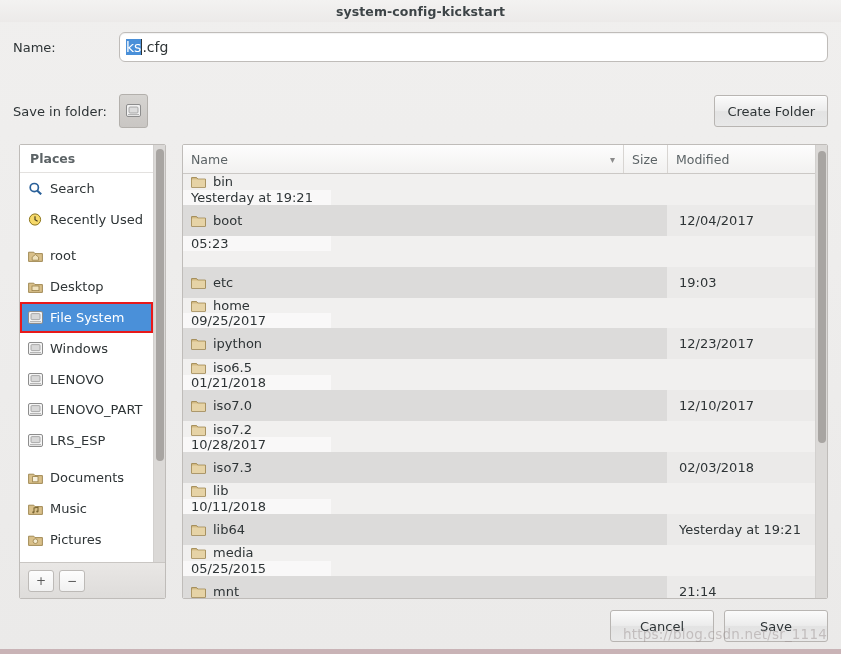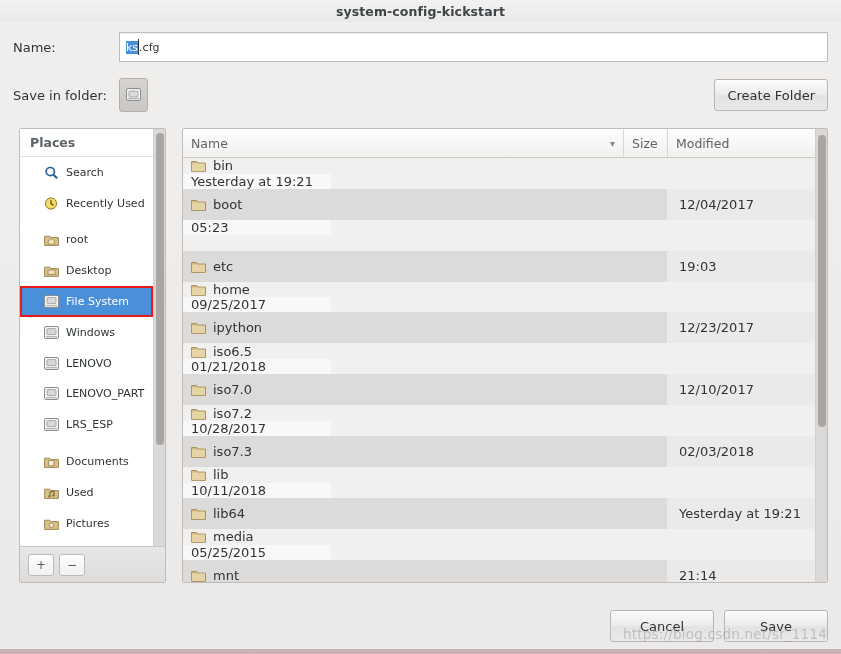--- a/index.html
+++ b/index.html
@@ -32,42 +32,42 @@
     padding: 10px 13px 0 13px;
   }
   .name-label {
     width: 106px; font-size: 13px; color: #2e3436;
   }
   .name-input {
     flex: 1;
     height: 30px;
     background: #ffffff;
     border: 1px solid #bfbcb9;
-    border-radius: 0;
+    border-radius: 6px;
     box-shadow: inset 0 1px 1px rgba(0,0,0,0.055);
     display: flex; align-items: center;
     padding: 0 6px;
-    font-size: 11px; color: #2e3436;
+    font-size: 14px; color: #2e3436;
     overflow: hidden;
   }
   .sel-text {
     background: #4a90d9; color: #ffffff;
   }
   .caret {
     display: inline-block;
     width: 1px; height: 16px;
     background: #2e3436;
     vertical-align: middle;
     margin: 0 0px;
   }
 
   
   .folder-row {
     display: flex; align-items: center;
-    padding: 16px 13px 0 13px;
+    padding: 32px 13px 0 13px;
   }
   .folder-label {
     width: 106px; font-size: 13px; color: #2e3436;
   }
   .folder-btn {
     width: 29px; height: 34px;
     background: linear-gradient(to bottom, #d6d4d1 0%, #c9c6c3 100%);
     border: 1px solid #b3b0ac;
     border-radius: 3px;
     display: flex; align-items: center; justify-content: center;
@@ -116,22 +116,22 @@
     height: 28px;
     display: flex; align-items: center;
     padding-left: 10px;
     font-size: 12.5px; font-weight: bold; color: #5c6366;
     background: #ffffff;
     border-bottom: 1px solid #e3e1df;
   }
   .place-item {
     height: 30.8px;
     display: flex; align-items: center;
-    padding-left: 24px;
-    font-size: 11px; color: #2e3436;
+    padding-left: 8px;
+    font-size: 13px; color: #2e3436;
     position: relative;
   }
   .place-item .pname { margin-left: 7px; white-space: nowrap; }
   .place-item.selected {
     background: #4a90d9; color: #ffffff;
   }
   .place-item.selected::after {
     content: "";
     position: absolute; left: 0; top: 0; right: 0; bottom: 0;
     border: 2px solid #e8191a;
@@ -405,21 +405,21 @@
             </div>
             <div class="place-item">
               <span style="display: flex;">
                 <svg width="15" height="13" viewBox="0 0 15 13">
                   <path d="M0.6 3.2 h5.2 l1.2 1.4 h7.4 v7.8 h-13.8 z" fill="#d9c08a" stroke="#9a8149" stroke-width="0.9"></path>
                   <path d="M6 10.2 V6 l4 -0.8 v4.2" stroke="#7a6633" stroke-width="1.1" fill="none"></path>
                   <circle cx="5.3" cy="10.3" r="1.1" fill="#7a6633"></circle>
                   <circle cx="9.3" cy="9.5" r="1.1" fill="#7a6633"></circle>
                 </svg>
               </span>
-              <span class="pname">Used</span>
+              <span class="pname">Music</span>
             </div>
             <div class="place-item">
               <span style="display: flex;">
                 <svg width="15" height="13" viewBox="0 0 15 13">
                   <path d="M0.6 3.2 h5.2 l1.2 1.4 h7.4 v7.8 h-13.8 z" fill="#d9c08a" stroke="#9a8149" stroke-width="0.9"></path>
                   <circle cx="7.4" cy="8.2" r="2.3" fill="#f3ead0" stroke="#9a8149" stroke-width="0.8"></circle>
                 </svg>
               </span>
               <span class="pname">Pictures</span>
             </div>

